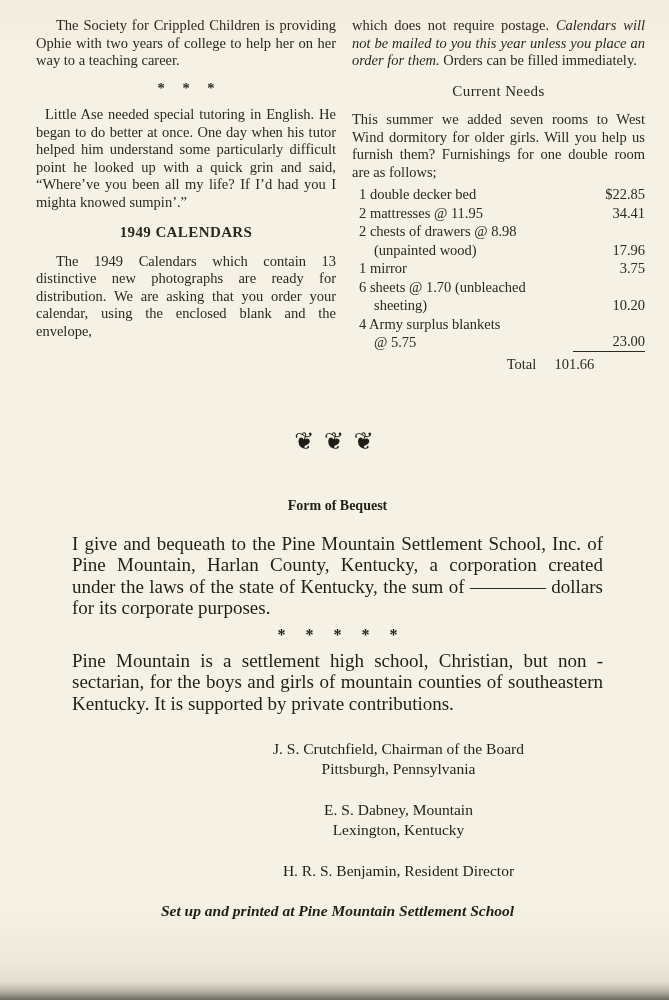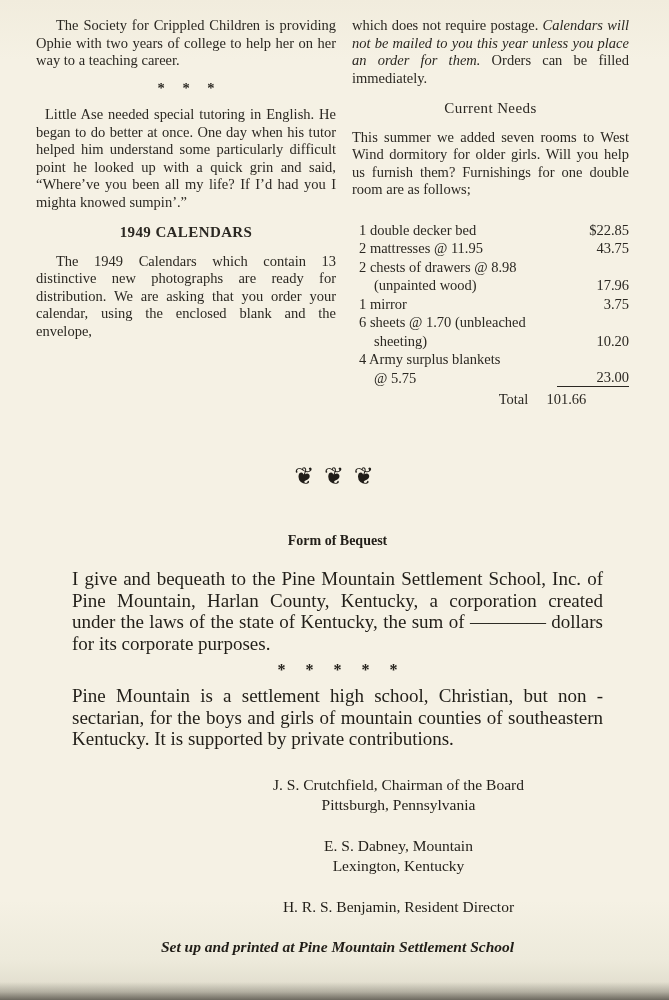--- a/index.html
+++ b/index.html
@@ -20,21 +20,21 @@
     position: absolute;
     left: 0; right: 0; bottom: 0;
     height: 18px;
     background: linear-gradient(to bottom, rgba(60,56,48,0) 0%, rgba(60,56,48,0.28) 55%, rgba(40,37,31,0.62) 100%);
     pointer-events: none;
   }
 
   
   .columns {
     display: flex;
-    padding: 17px 40px 0 36px;
+    padding: 17px 24px 0 36px;
   }
   .col {
     font-size: 14.5px;
     line-height: 17.5px;
     text-align: justify;
   }
   .col p { margin: 0; }
   .col-left  { width: 300px; margin-right: 16px; }
   .col-right { flex: 1; }
 
@@ -50,21 +50,21 @@
 
   .col-heading {
     text-align: center;
     font-size: 15px;
     letter-spacing: 0.4px;
     margin: 13px 0 11px;
   }
   .col-heading.bold { font-weight: bold; }
 
   
-  .needs-list { margin-top: 22px; }
+  .needs-list { margin-top: 4px; }
   .need-row {
     display: flex;
     justify-content: space-between;
     align-items: flex-end;
     line-height: 18.5px;
     padding-left: 7px;
     text-align: left;
   }
   .need-desc div:empty { display: none; }
   .need-desc .line2 { padding-left: 15px; }
@@ -160,21 +160,21 @@
           <div class="need-desc">
               <div>1 double decker bed</div>
             </div>
           <div class="need-price">$22.85</div>
         </div>
 
         <div class="need-row">
           <div class="need-desc">
               <div>2 mattresses @ 11.95</div>
             </div>
-          <div class="need-price">43.75</div>
+          <div class="need-price">34.41</div>
         </div>
 
         <div class="need-row">
           <div class="need-desc">
               <div>2 chests of drawers @ 8.98</div>
               <div class="line2">(unpainted wood)</div>
             </div>
           <div class="need-price">17.96</div>
         </div>
 

